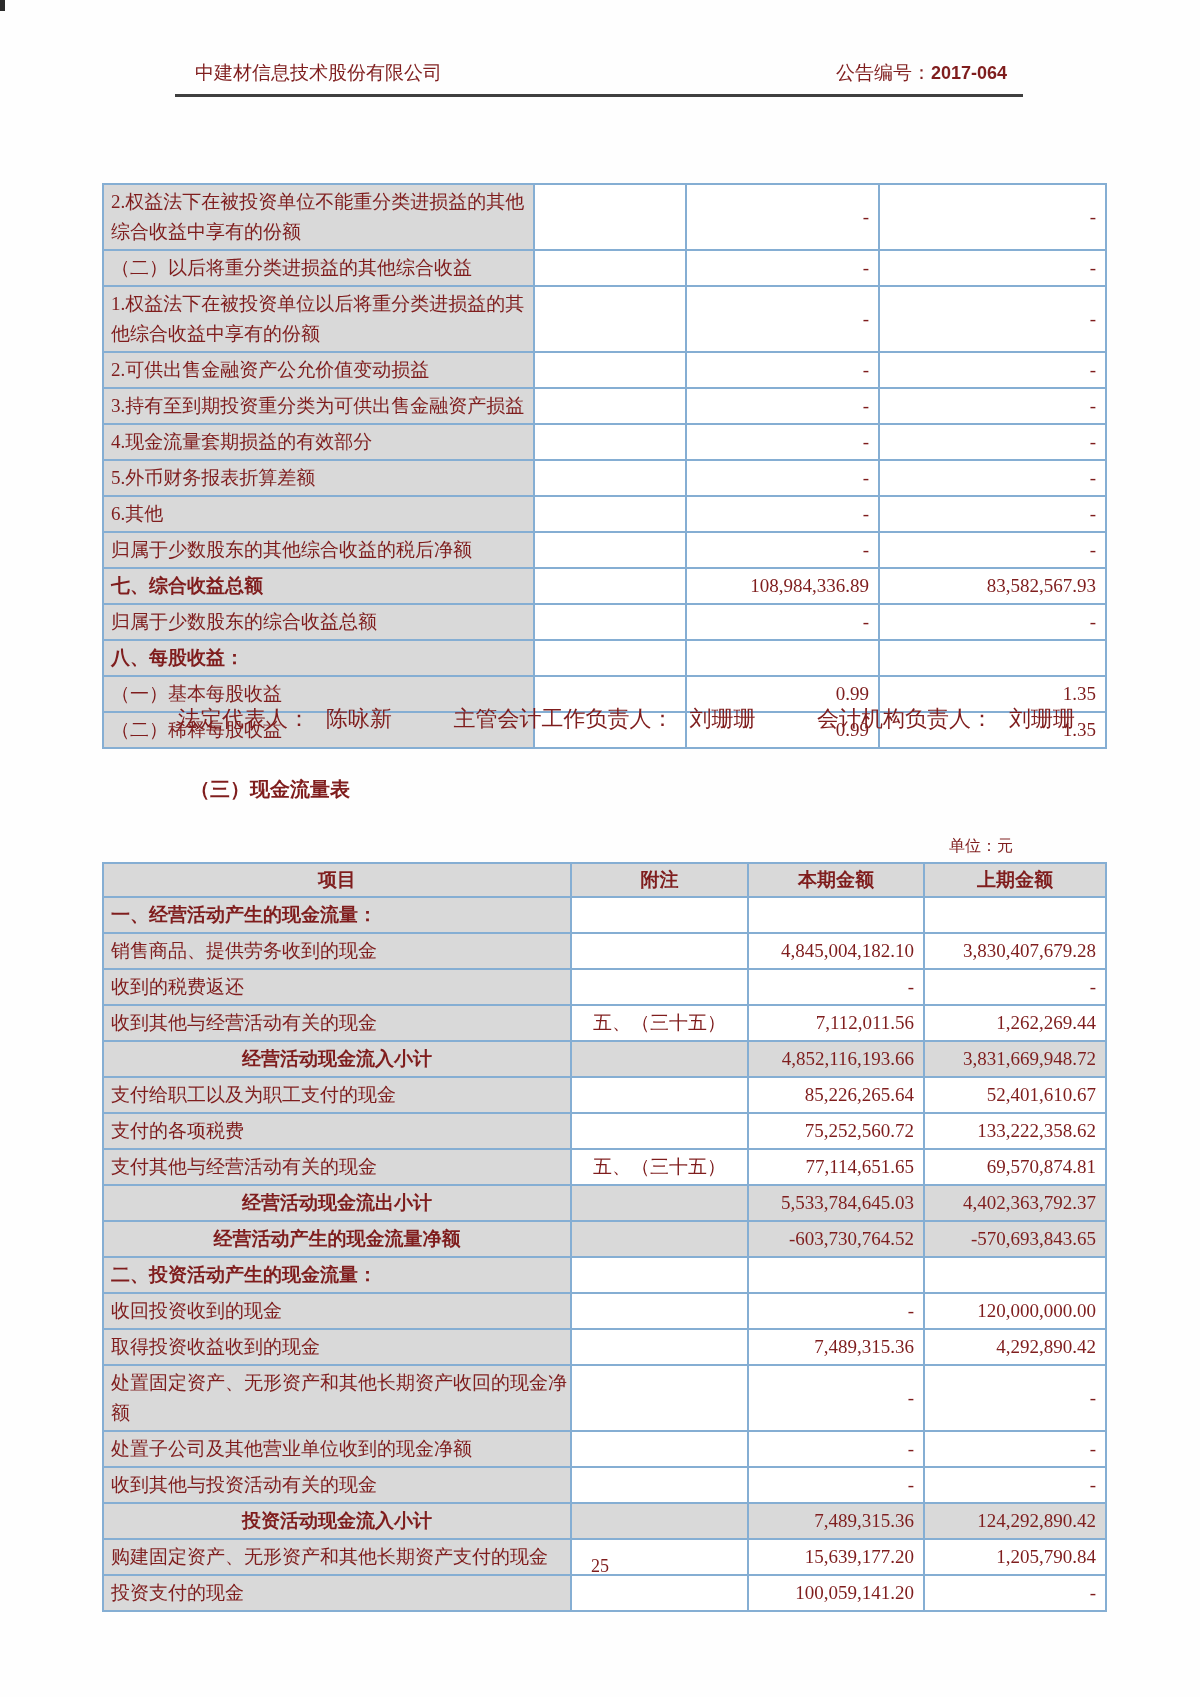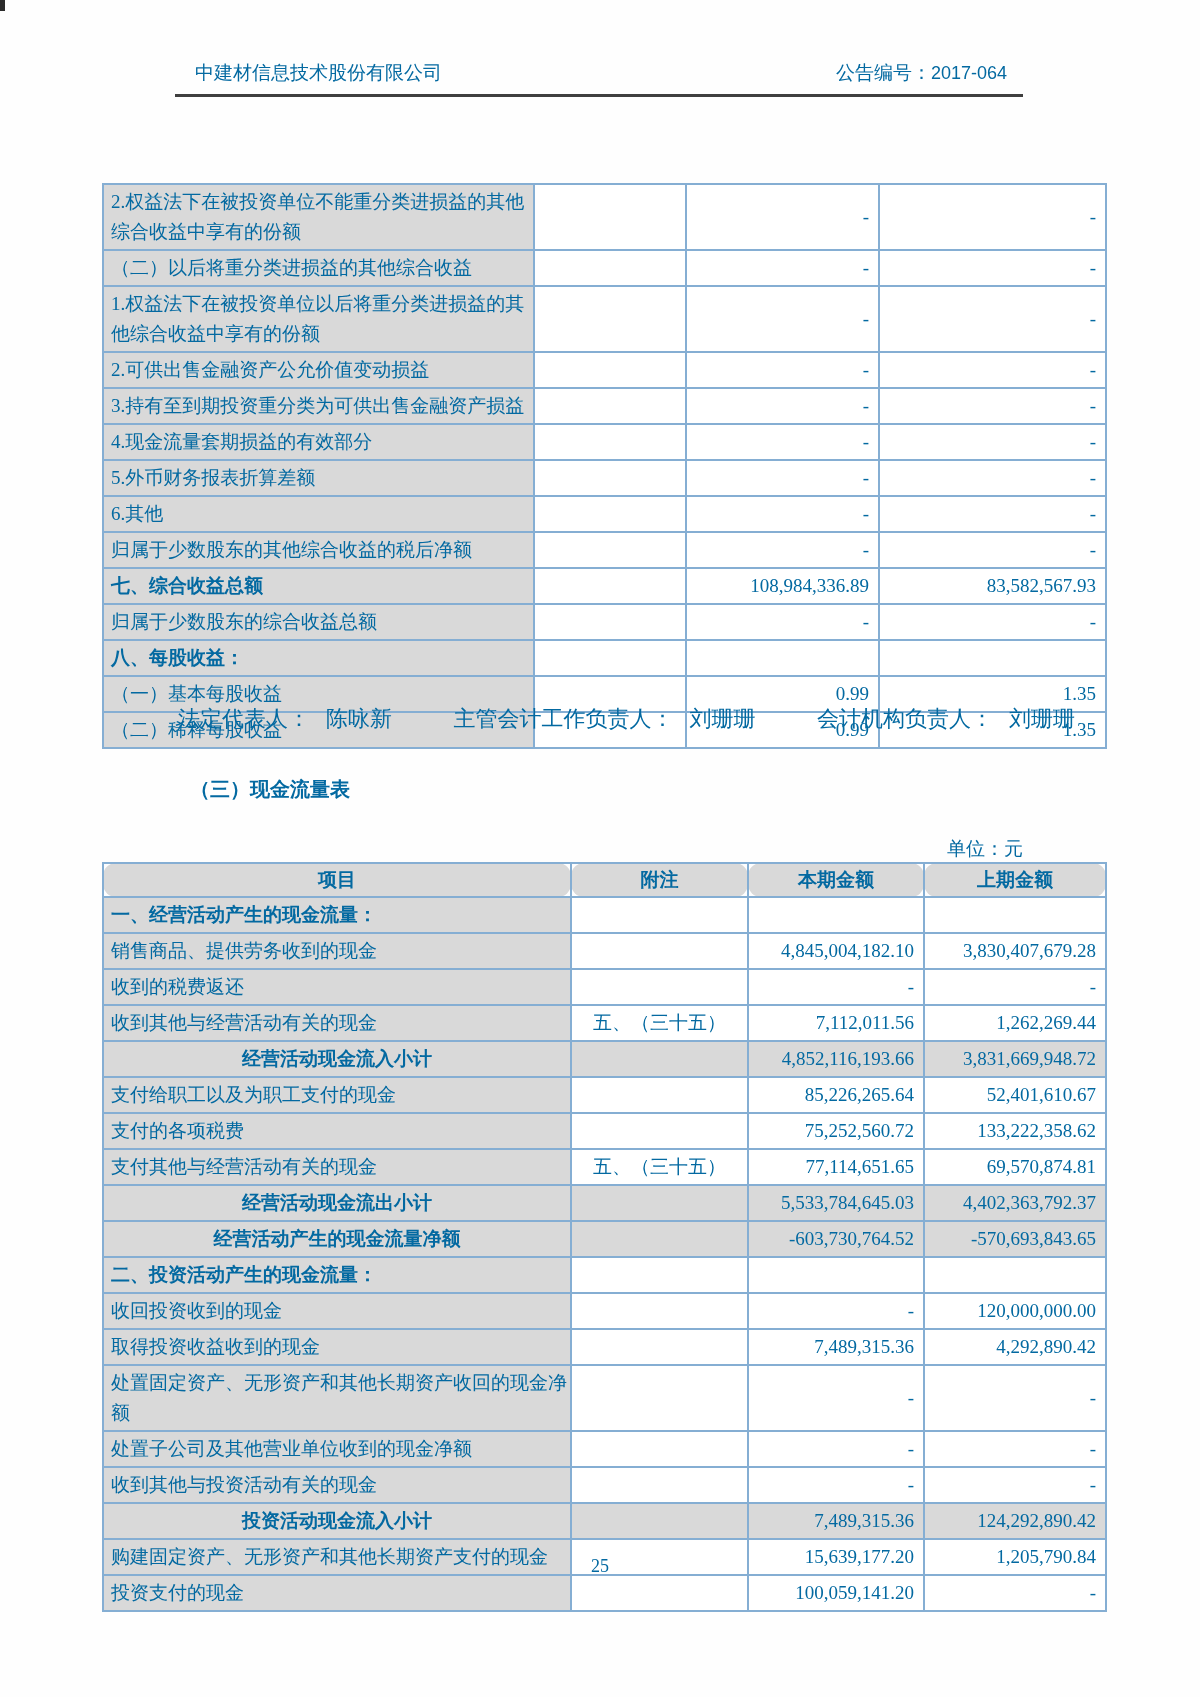--- a/index.html
+++ b/index.html
@@ -1,34 +1,34 @@
 <!DOCTYPE html>
 <html><head>
 <meta charset="utf-8">
 <style>
   html,body{margin:0;padding:0;background:#e9e9e9;}
   .page{
     position:relative;
     width:1200px;height:1697px;
     background:#fefefe;
     font-family:"Liberation Serif","DejaVu Serif",serif;
-    color:#0369a1;
+    color:#7f1d1d;
     overflow:hidden;
     margin:0 auto;
   }
   .scan-artifact{position:absolute;left:0;top:0;width:5px;height:11px;background:#2b2b2b;}
 
   
   .doc-header{
     position:absolute;left:195px;top:60px;width:812px;
     display:flex;justify-content:space-between;align-items:baseline;
     font-size:19px;
   }
   .announce .announce-no{
-    font-weight:normal;
+    font-weight:bold;
     font-family:"Liberation Sans","DejaVu Sans",sans-serif;
     font-size:18px;
   }
   .header-rule{
     position:absolute;left:175px;top:94px;width:848px;height:3px;
     background:#3f3f3f;
   }
 
   
   table.fin{
@@ -54,37 +54,37 @@
   table.fin tr{height:31px;}
   table.fin tr.two-line{height:62px;}
   table.fin tr.section td.label{font-weight:bold;}
   table.fin tr.subtotal td{background:#d9d9d9;}
   table.fin tr.subtotal td.label{text-align:center;font-weight:bold;padding-left:2px;margin-top:27px;}
 
   #income-table{top:143px;margin-top:40px;}
   #cashflow-table{top:862px;}
   #cashflow-table th{
     background:#d9d9d9;font-weight:bold;text-align:center;
-    height:32px;font-size:19px;padding:0;border-radius:13px;
+    height:32px;font-size:19px;padding:0;
   }
 
   
   .signature{
     position:absolute;left:178px;top:704px;width:860px;
     font-size:22px;white-space:nowrap;
   }
   .sig-pair{margin-right:56px;}
   .sig-pair .sig-name{margin-left:16px;}
   .section-heading{
     position:absolute;left:190px;top:776px;
     font-size:20px;font-weight:bold;
   }
   .unit-note{
-    position:absolute;right:177px;top:836px;
-    font-size:19px;
+    position:absolute;right:187px;top:836px;
+    font-size:16px;
   }
   .page-number{
     position:absolute;left:0;top:1556px;width:100%;
     text-align:center;font-size:18px;
   }
 </style>
 </head>
 <body>
 
 <div class="page">

